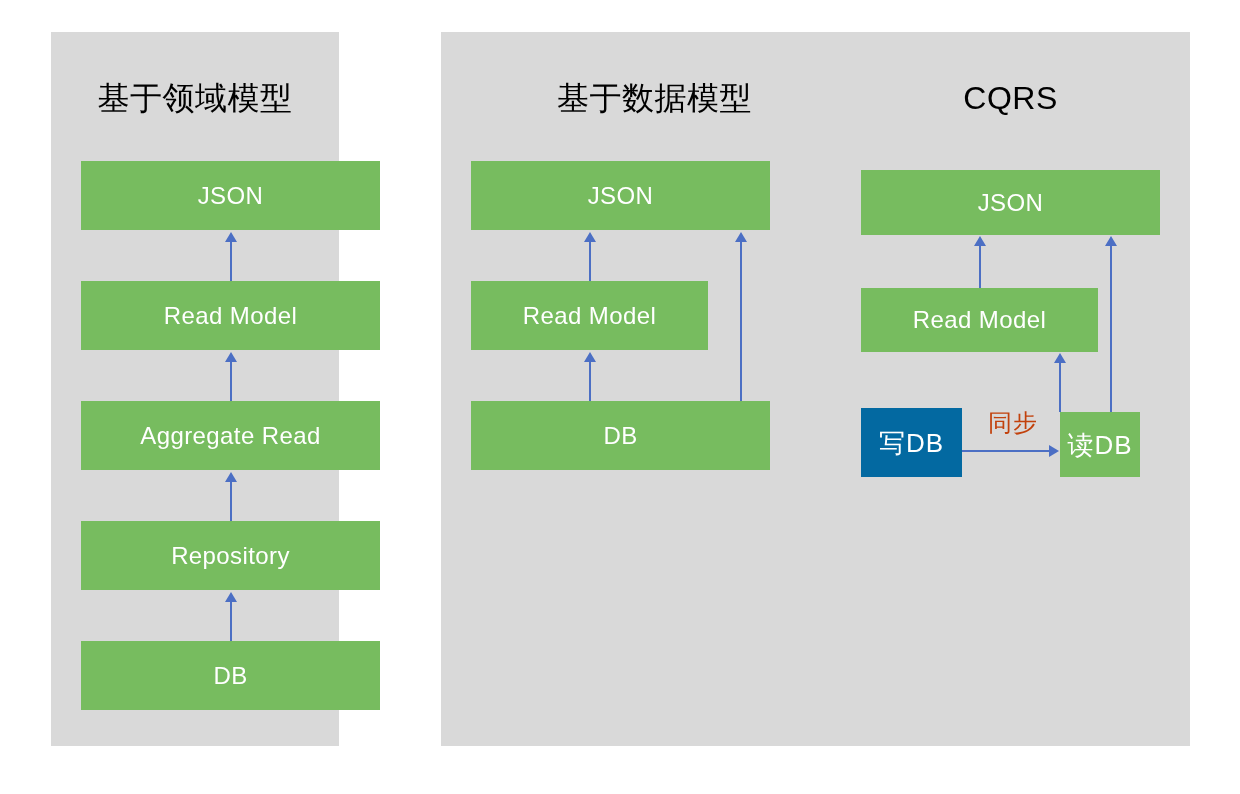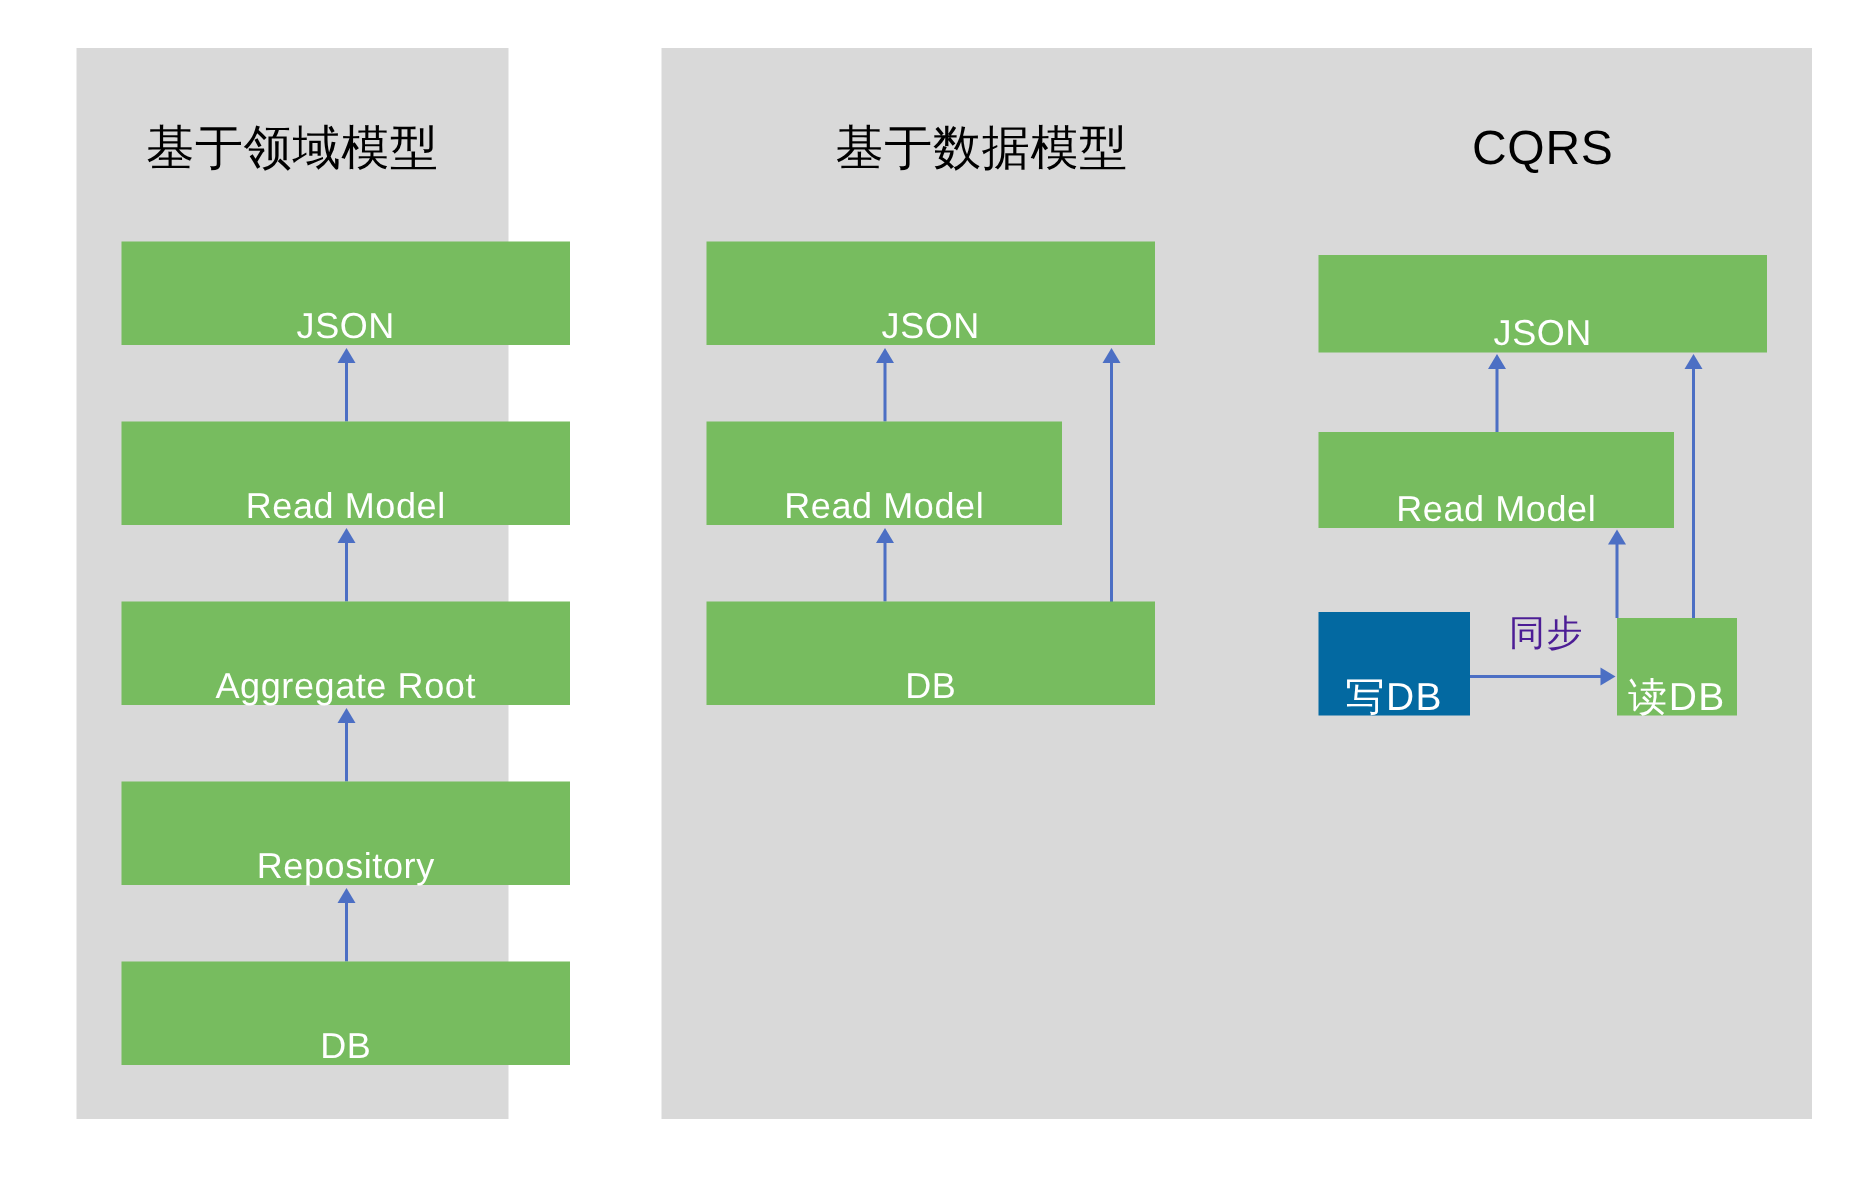--- a/index.html
+++ b/index.html
@@ -30,21 +30,21 @@
     color: #000000;
     font-size: 32px;
     line-height: 40px;
     font-weight: 400;
     letter-spacing: 0.5px;
     white-space: nowrap;
   }
   .node {
     position: absolute;
     display: flex;
-    align-items: flex-end;
+    align-items: center;
     justify-content: center;
     color: #ffffff;
     font-size: 24px;
     line-height: 1;
     font-weight: 400;
     letter-spacing: 0.4px;
     box-sizing: border-box;
   }
   .node.green { background: #77bc5f; }
   .node.orange { background: #0369a1; }
@@ -81,21 +81,21 @@
     top: 50%;
     transform: translateY(-50%);
     width: 0;
     height: 0;
     border-top: 6px solid transparent;
     border-bottom: 6px solid transparent;
     border-left: 10px solid #4c6fc4;
   }
   .edge-label {
     position: absolute;
-    color: #4c1d95;
+    color: #c2410c;
     font-size: 24px;
     line-height: 1;
     font-weight: 400;
     white-space: nowrap;
     letter-spacing: 1px;
   }
 </style>
 </head>
 <body>
 
@@ -111,21 +111,21 @@
 
     <div class="arrow-up" style="left:179px; top:209px; height:40px;"></div>
 
     <div class="node green" style="left:30px; top:249px; width:299px; height:69px;">
       <span>Read Model</span>
     </div>
 
     <div class="arrow-up" style="left:179px; top:329px; height:40px;"></div>
 
     <div class="node green" style="left:30px; top:369px; width:299px; height:69px;">
-      <span>Aggregate Root</span>
+      <span>Aggregate Read</span>
     </div>
 
     <div class="arrow-up" style="left:179px; top:449px; height:40px;"></div>
 
     <div class="node green" style="left:30px; top:489px; width:299px; height:69px;">
       <span>Repository</span>
     </div>
 
     <div class="arrow-up" style="left:179px; top:569px; height:40px;"></div>
 
@@ -150,21 +150,21 @@
       <span>Read Model</span>
     </div>
 
     <div class="arrow-up" style="left:148px; top:329px; height:40px;"></div>
 
     <div class="node green" style="left:30px; top:369px; width:299px; height:69px;">
       <span>DB</span>
     </div>
   </div>
 
-  <div class="panel" style="left:831px; top:32px; width:359px; height:714px;margin-left:18px;">
+  <div class="panel" style="left:831px; top:32px; width:359px; height:714px;">
 
     <div class="panel-title" style="top:46px;">CQRS</div>
 
     <div class="node green" style="left:30px; top:138px; width:299px; height:65px;">
       <span>JSON</span>
     </div>
 
     <div class="arrow-up" style="left:148px; top:213px; height:43px;"></div>
 
     <div class="arrow-up" style="left:279px; top:213px; height:167px;"></div>

